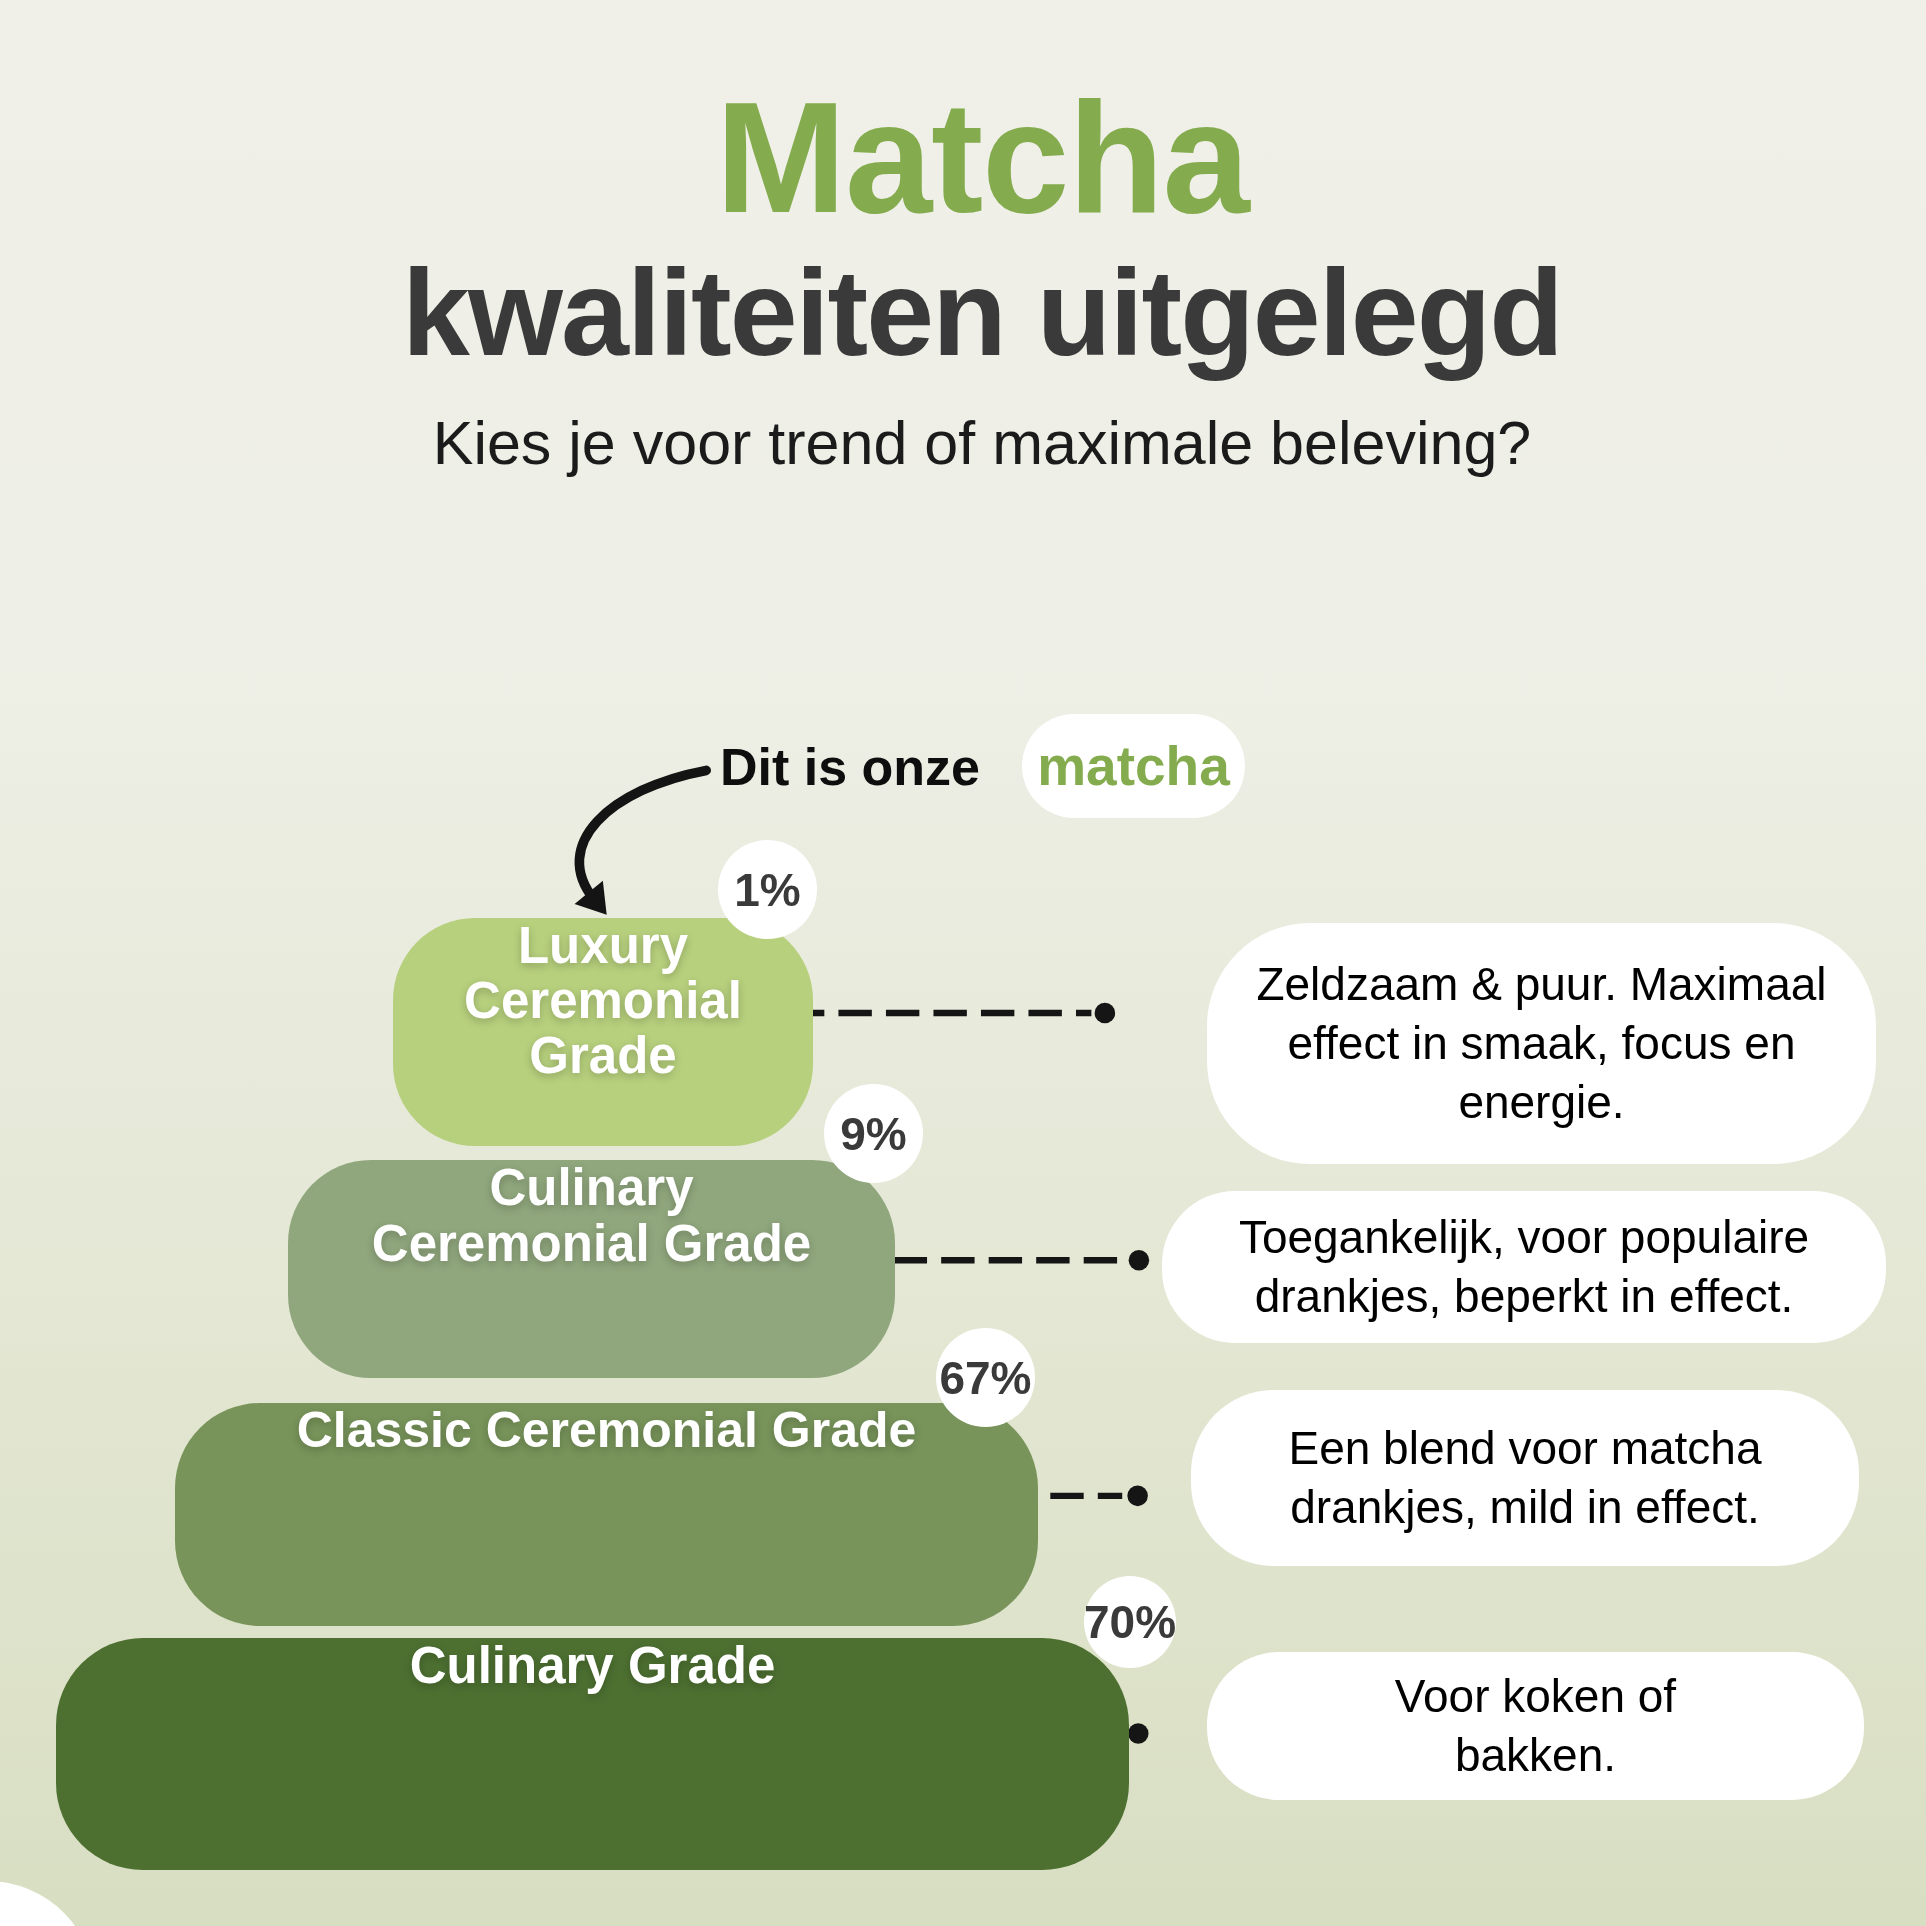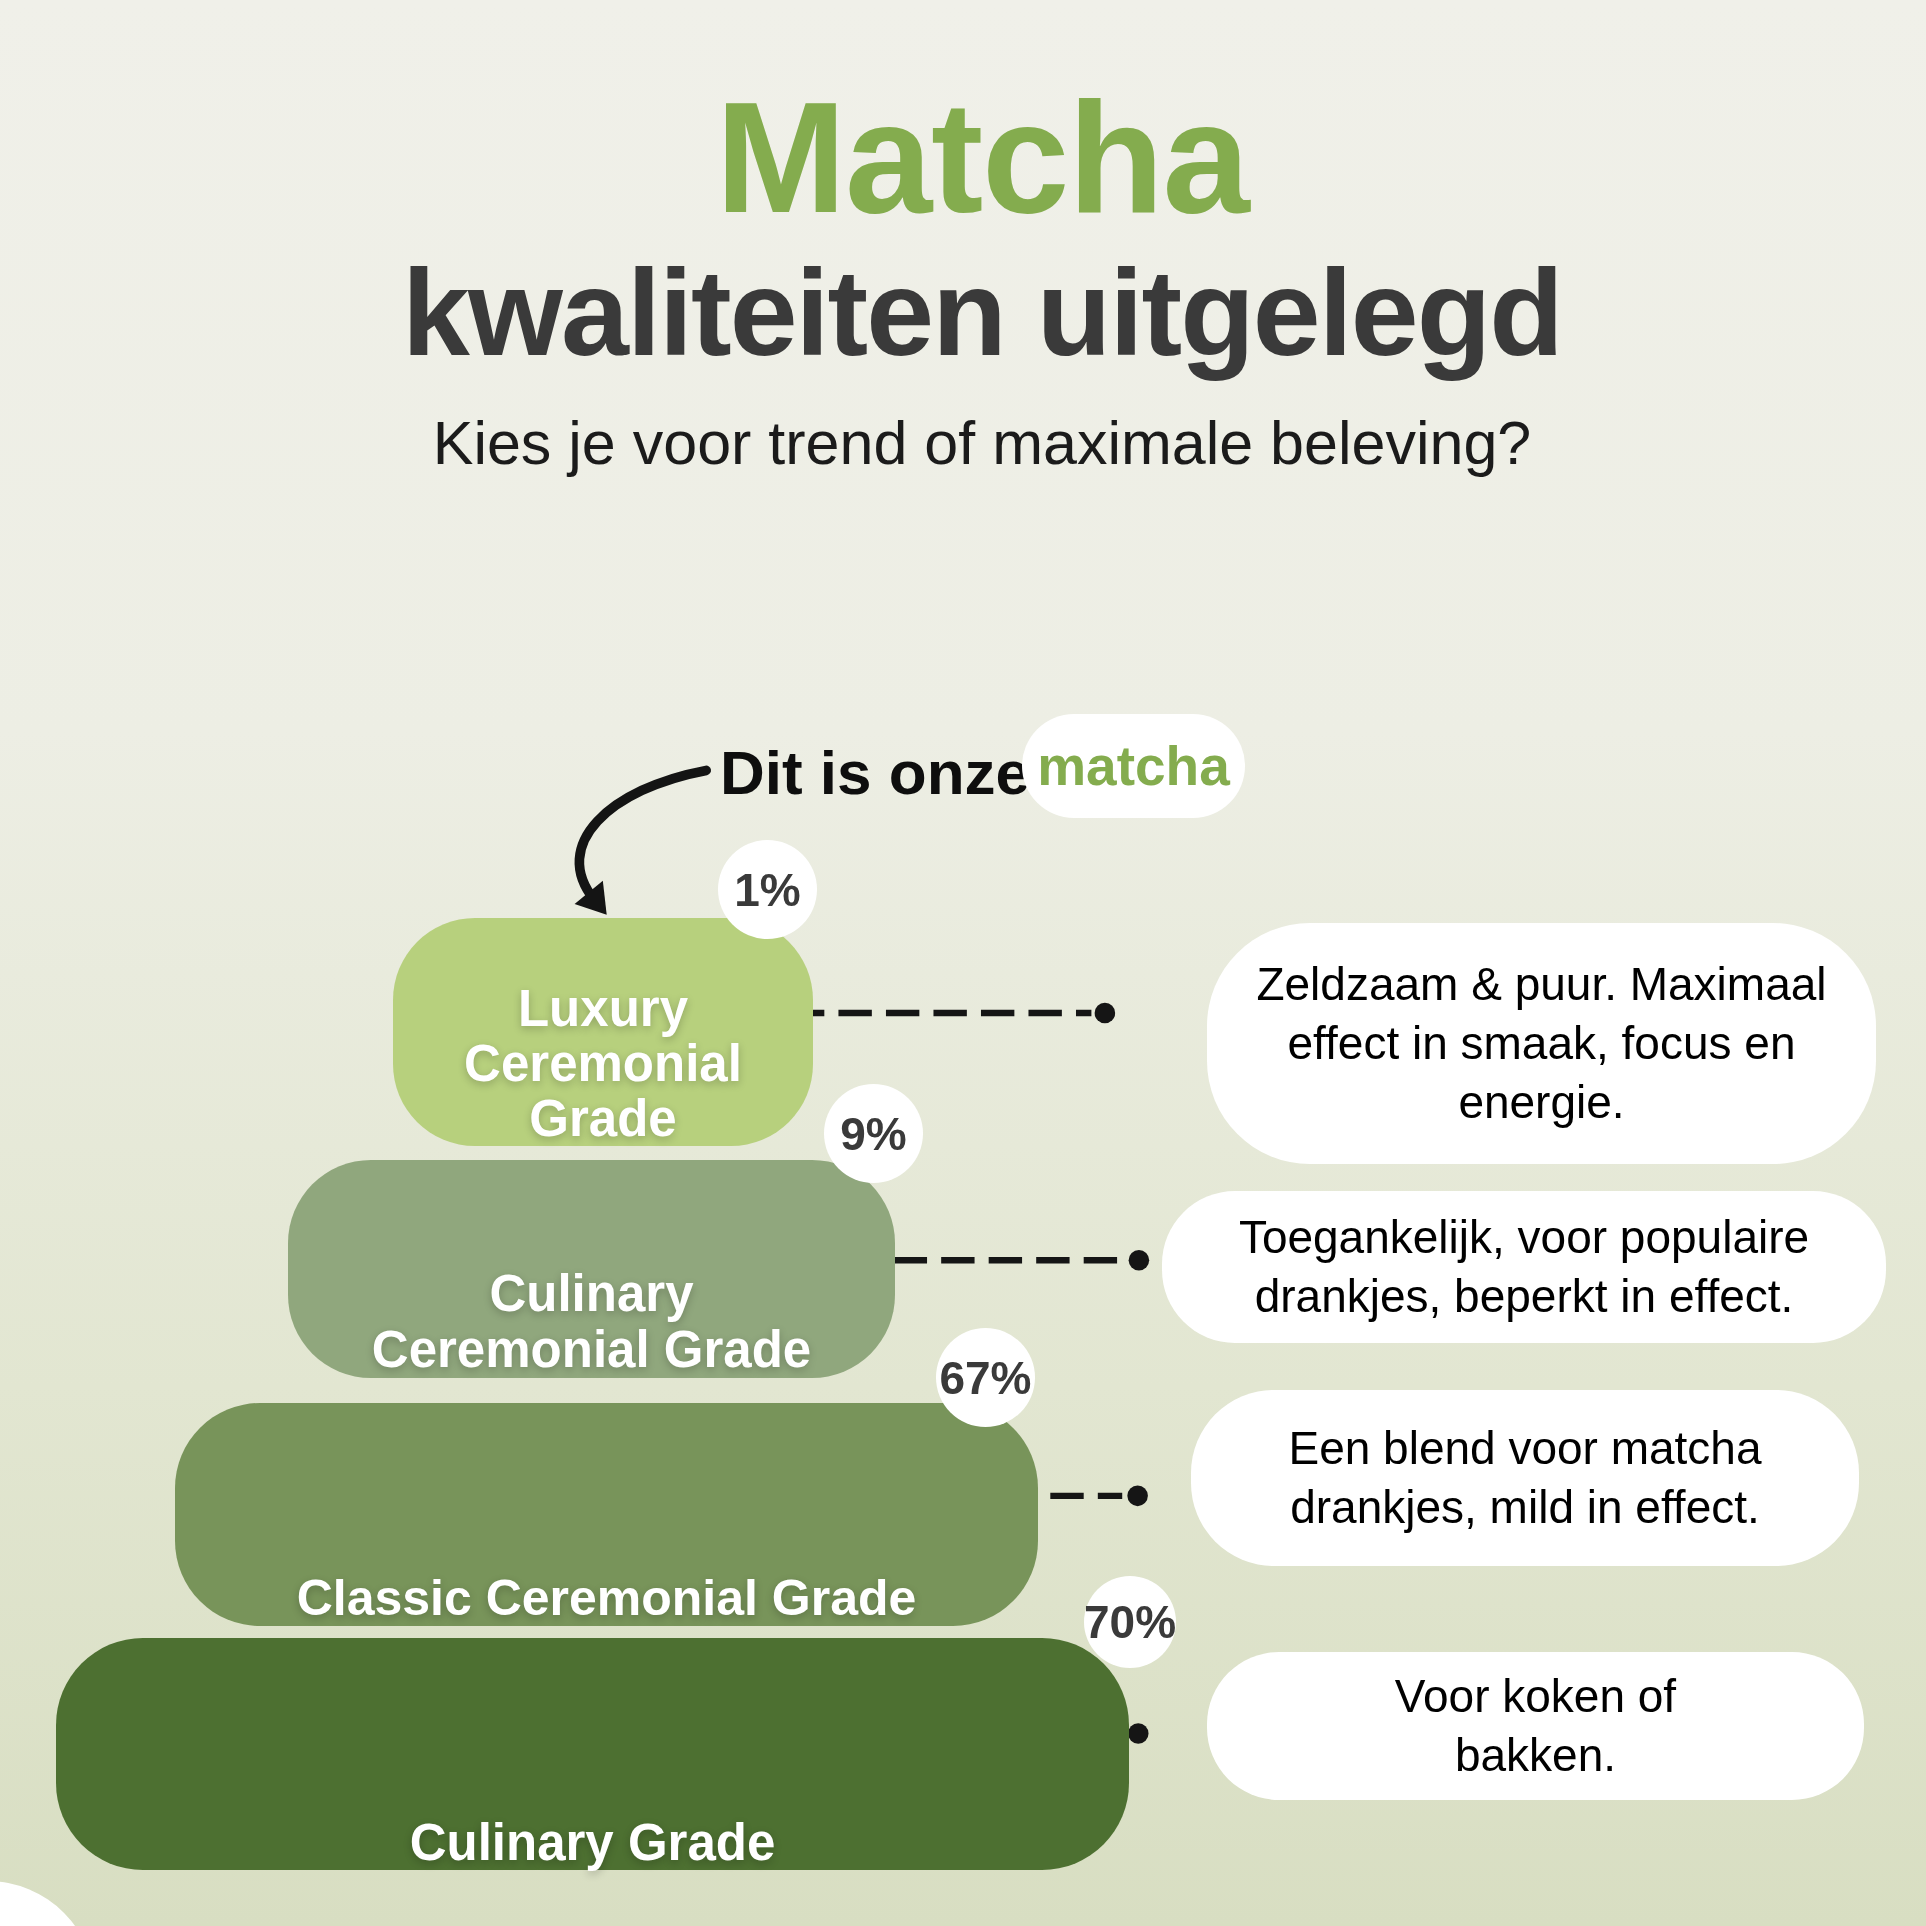--- a/index.html
+++ b/index.html
@@ -10,31 +10,31 @@
   .page{
     position:absolute;left:0;top:0;width:1926px;height:1926px;
     background:linear-gradient(180deg,#f0f0e9 0%,#edeee4 38%,#e2e6d1 72%,#d8dec2 100%);
   }
   
   .header{position:absolute;left:19px;top:76px;width:1926px;text-align:center;}
   .brand{font-size:157px;line-height:1.04;font-weight:bold;color:#84ac4e;letter-spacing:-1.3px;}
   .title{font-size:122px;line-height:1.08;font-weight:bold;color:#3a3a3a;margin-top:9px;letter-spacing:-1.9px;}
   .subtitle{font-size:61px;line-height:1.1;font-weight:400;color:#1b1b1b;margin-top:29.5px;}
   
-  .callout-label{position:absolute;left:720px;top:737px;font-size:62px;font-weight:bold;color:#0e0e0e;}
+  .callout-label{position:absolute;left:720px;top:737px;font-size:52px;font-weight:bold;color:#0e0e0e;}
   .callout-pill{
     position:absolute;left:1022px;top:714px;width:223px;height:104px;border-radius:54px;
     background:#ffffff;display:flex;align-items:center;justify-content:center;
   }
   .callout-pill span{font-size:55px;font-weight:bold;color:#84ac4e;}
   
   .overlay{position:absolute;left:0;top:0;width:1926px;height:1926px;pointer-events:none;}
   
   .lvl{
-    position:absolute;display:flex;align-items:flex-end;justify-content:center;text-align:center;
+    position:absolute;display:flex;align-items:flex-start;justify-content:center;text-align:center;
     color:#ffffff;font-weight:bold;white-space:pre-line;
     text-shadow:0 3.2px 9px rgba(0,0,0,0.22);
   }
   .lvl-0{left:393px;top:918px;width:420px;height:228px;border-radius:82px;background:#b7d07d;font-size:51px;line-height:55px;}
   .lvl-1{left:288px;top:1160px;width:607px;height:218px;border-radius:83px;background:#90a77d;font-size:51px;line-height:56px;}
   .lvl-2{left:175px;top:1403px;width:863px;height:223px;border-radius:85px;background:#78945a;font-size:50px;line-height:55px;}
   .lvl-3{left:56px;top:1638px;width:1073px;height:232px;border-radius:87px;background:#4d7031;font-size:51px;line-height:55px;}
   
   .badge{
     position:absolute;background:#ffffff;border-radius:50%;

